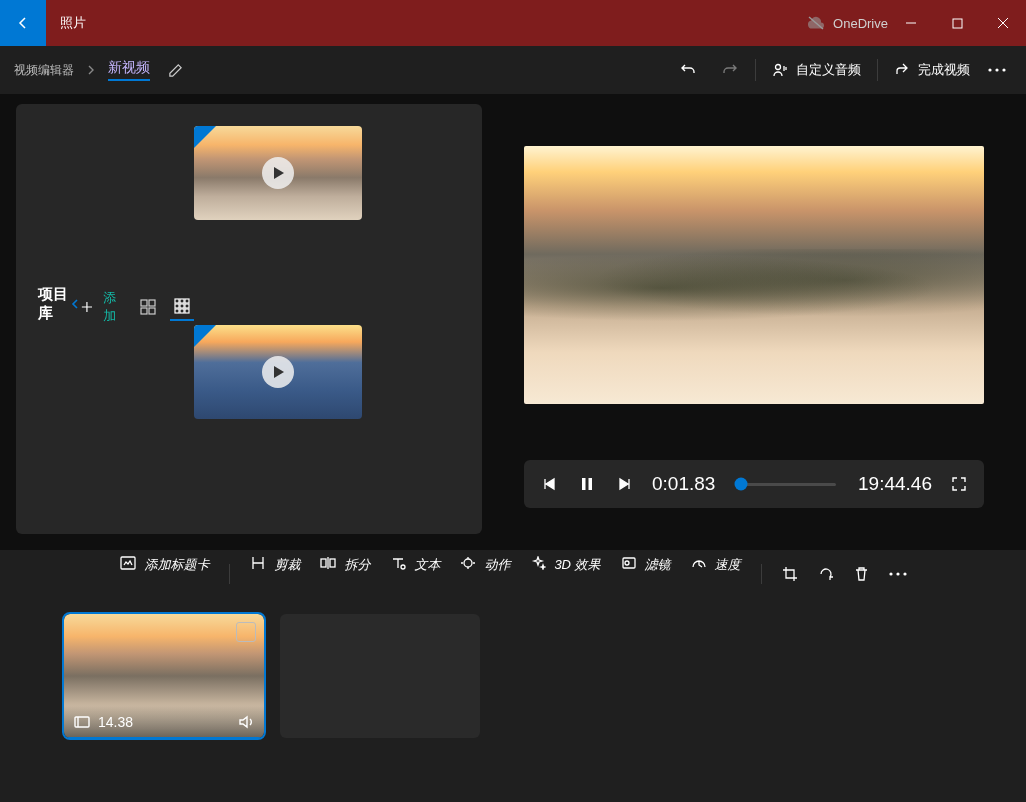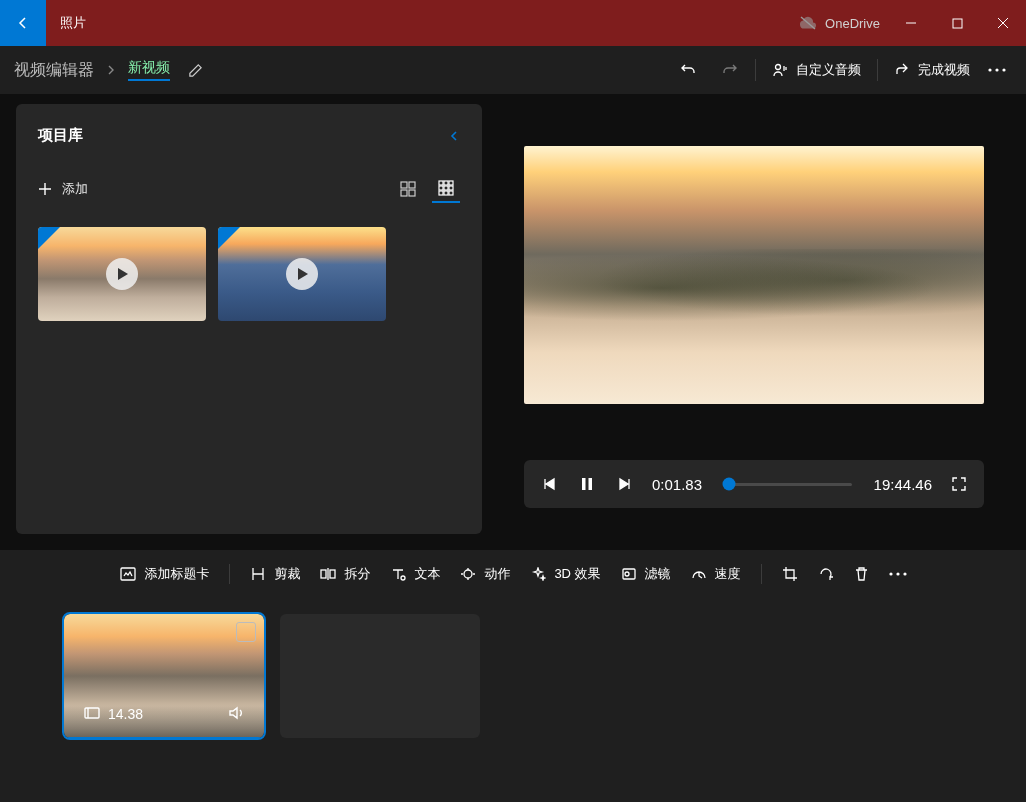--- a/index.html
+++ b/index.html
@@ -1,66 +1,66 @@
 <!DOCTYPE html>
 <html><head>
 <meta charset="utf-8">
 <style>
 * { margin:0; padding:0; box-sizing:border-box; font-family:"Segoe UI","Microsoft YaHei",sans-serif; }
 body { background:#0f0f0f; color:#fff; width:1026px; height:802px; overflow:hidden; font-size:13px; }
 .titlebar { height:46px; display:flex; align-items:center; background:#7f1d1d; }
 .back-btn { width:46px; height:46px; background:#0078d4; display:flex; align-items:center; justify-content:center; }
 .app-title { margin-left:14px; font-size:13px; color:#fff; }
 .title-spacer { flex:1; }
-.onedrive { display:flex; align-items:center; gap:8px; margin-right:8px; color:#d0d0d0; font-size:13px; }
+.onedrive { display:flex; align-items:center; gap:8px; margin-right:0; color:#d0d0d0; font-size:13px; }
 .win-btns { display:flex; }
 .win-btn { width:46px; height:34px; display:flex; align-items:center; justify-content:center; color:#fff; }
 .topbar { height:48px; display:flex; align-items:center; padding:0 14px; background:#1f1f1f; }
 .breadcrumb { display:flex; align-items:center; gap:12px; }
-.bc-item { color:#bdbdbd; font-size:16px;text-align:right; }
-.bc-current { color:#86efac; font-size:14px; padding-bottom:2px; border-bottom:2px solid #0078d4; }
+.bc-item { color:#bdbdbd; font-size:12px;text-align:right; }
+.bc-current { color:#c4b5fd; font-size:14px; padding-bottom:2px; border-bottom:2px solid #0078d4; }
 .bc-chevron { color:#888; }
 .edit-icon { margin-left:18px; color:#ccc; }
 .top-spacer { flex:1; }
 .topbar-action { display:flex; align-items:center; gap:8px; padding:0 12px; height:36px; color:#fff; font-size:13px; }
 .topbar-sep { width:1px; height:22px; background:#3c3c3c; margin:0 4px; }
 .content { display:flex; height:calc(100% - 46px - 48px - 252px); padding:10px 16px 16px 0; }
-.library-panel { width:466px; background:#272727; border-radius:6px; margin:0 16px; padding:22px; display:flex; flex-direction:column; }
+.library-panel { width:466px; background:#272727; border-radius:6px; margin:0 16px; padding:22px; display:flex; }
 .lib-header { display:flex; align-items:center; justify-content:space-between; margin-bottom:30px; }
 .lib-title { font-size:15px; font-weight:600; }
 .collapse-btn { color:#0078d4; }
 .lib-toolbar { display:flex; align-items:center; margin-bottom:24px; }
-.add-btn { display:flex; align-items:center; gap:10px; color:#e5e5e5; font-size:13px; }
+.add-btn { display:flex; align-items:center; gap:10px; color:#14b8a6; font-size:13px; }
 .lib-spacer { flex:1; }
 .view-btn { width:28px; height:28px; display:flex; align-items:center; justify-content:center; margin-left:10px; color:#ccc; }
 .view-btn.active { border-bottom:2px solid #0078d4; color:#fff; }
 .thumbs { display:flex; gap:12px; flex-wrap:wrap; }
 .thumb { width:168px; height:94px; border-radius:4px; position:relative; overflow:hidden; }
 .thumb-corner { position:absolute; top:0; left:0; width:0; height:0; border-top:22px solid #0078d4; border-right:22px solid transparent; }
 .thumb-play { position:absolute; top:50%; left:50%; transform:translate(-50%,-50%); width:32px; height:32px; border-radius:50%; background:rgba(240,240,240,.85); display:flex; align-items:center; justify-content:center; }
 .thumb-play svg { margin-left:2px; }
 .thumb1-bg { background:linear-gradient(180deg,#f7d99a 0%,#f7b56b 20%,#c29674 35%,#8a7a6a 55%,#bfae9c 75%,#e0d2be 100%); }
 .thumb2-bg { background:linear-gradient(180deg,#fce08a 0%,#f7a85c 18%,#4f6e9a 40%,#3a5a88 70%,#2e4870 100%); }
 .preview-pane { flex:1; display:flex; flex-direction:column; align-items:center; padding-top:42px; }
 .preview-frame { width:460px; height:258px; border-radius:2px; overflow:hidden; background:linear-gradient(180deg,#fff3d0 0%,#ffd17a 10%,#c9946a 25%,#6f6a5e 42%,#c6ae92 62%,#efd9bd 80%,#f7e9d4 100%); position:relative; }
 .tree-band { position:absolute; top:40%; left:0; right:0; height:30%; background:radial-gradient(ellipse at 30% 50%, rgba(30,40,20,.55) 0%, transparent 60%), radial-gradient(ellipse at 70% 40%, rgba(30,40,20,.45) 0%, transparent 55%); }
 .controls { margin-top:56px; width:460px; height:48px; background:#272727; border-radius:6px; display:flex; align-items:center; padding:0 14px; gap:16px; }
 .ctl-btn { width:22px; height:22px; display:flex; align-items:center; justify-content:center; color:#fff; }
-.time { font-size:15px; color:#fff; }
+.time { font-size:19px; color:#fff; }
 .progress { flex:1; height:3px; background:#4a4a4a; border-radius:2px; position:relative; margin:0 6px; }
 .progress-thumb { position:absolute; left:0; top:50%; transform:translate(-50%,-50%); width:13px; height:13px; border-radius:50%; background:#0078d4; }
 .timeline-area { height:252px; background:#1f1f1f; }
 .tl-toolbar { height:48px; display:flex; align-items:center; justify-content:center; gap:0; padding:0 16px; }
-.tl-action { display:flex; align-items:center; gap:8px; padding:0 10px; height:36px; color:#fff; font-size:13px; }
+.tl-action { display:flex; align-items:flex-start; gap:8px; padding:0 10px; height:36px; color:#fff; font-size:13px;font-style:italic; }
 .tl-sep { width:1px; height:20px; background:#3c3c3c; margin:0 10px; }
 .tl-icon-btn { width:36px; height:36px; display:flex; align-items:center; justify-content:center; color:#fff; }
 .tl-clips { display:flex; gap:16px; padding:16px 64px; }
 .clip { width:200px; height:124px; border-radius:6px; background:#000; position:relative; overflow:hidden; }
 .clip-selected { outline:2px solid #0078d4; }
-.clip-footer { position:absolute; bottom:0; left:0; right:0; height:32px; display:flex; padding:0 20px; gap:8px; color:#fff; background:linear-gradient(180deg, transparent, rgba(0,0,0,.55)); }
+.clip-footer { position:absolute; bottom:0; left:0; right:0; height:32px; display:flex; align-items:center; padding:0 10px; gap:8px; color:#fff; background:linear-gradient(180deg, transparent, rgba(0,0,0,.55)); }
 .clip-dur { font-size:14px; }
 .clip-spacer { flex:1; }
 .clip-check { position:absolute; top:8px; right:8px; width:20px; height:20px; border:1.5px solid #bbb; border-radius:3px; }
 .clip1-bg { background:linear-gradient(180deg,#f7d99a 0%,#f7b56b 18%,#c29674 32%,#7a6f61 50%,#c4b29c 72%,#e7d9c4 100%); }
 .clip2-bg { background:linear-gradient(180deg,#fce08a 0%,#f7a85c 18%,#4f6e9a 40%,#3a5a88 70%,#2e4870 100%); }
 .clip-placeholder { background:#2a2a2a; }
 svg { display:block; }
 .underline-sel { position:absolute; bottom:-2px; left:0; right:0; height:3px; background:#0078d4; border-radius:2px; }
 </style>
 </head>

